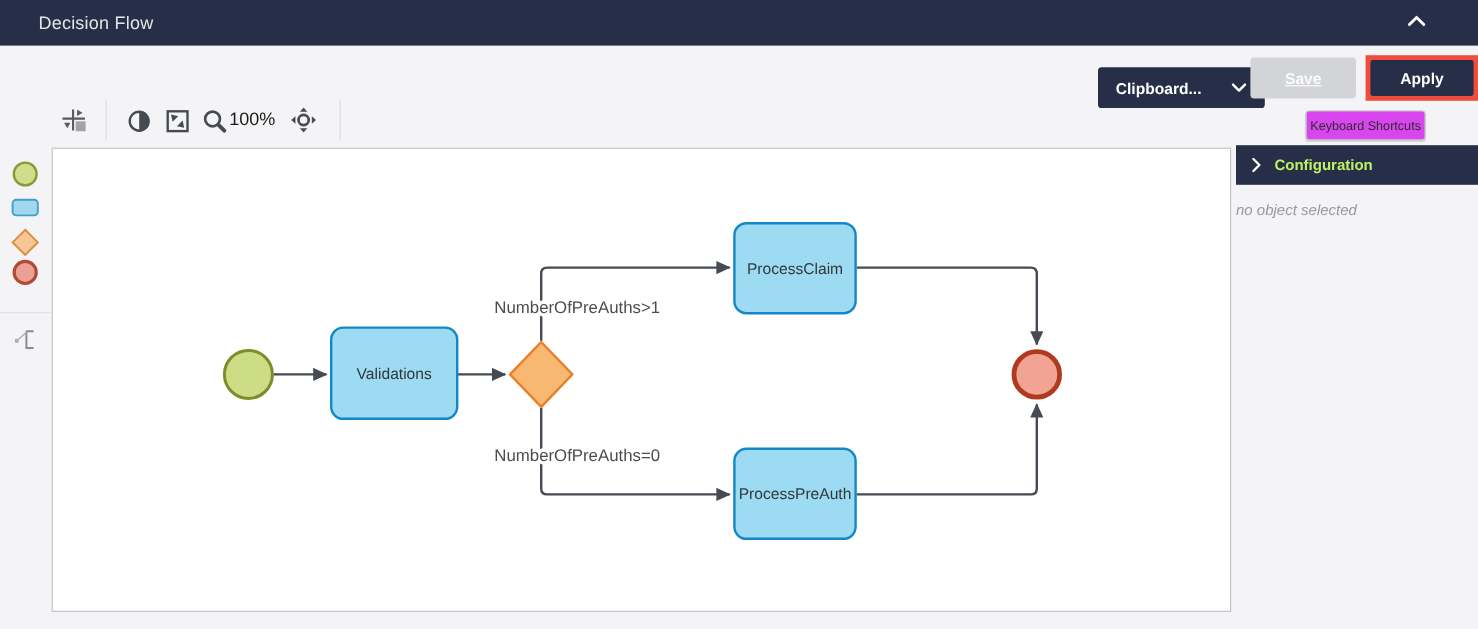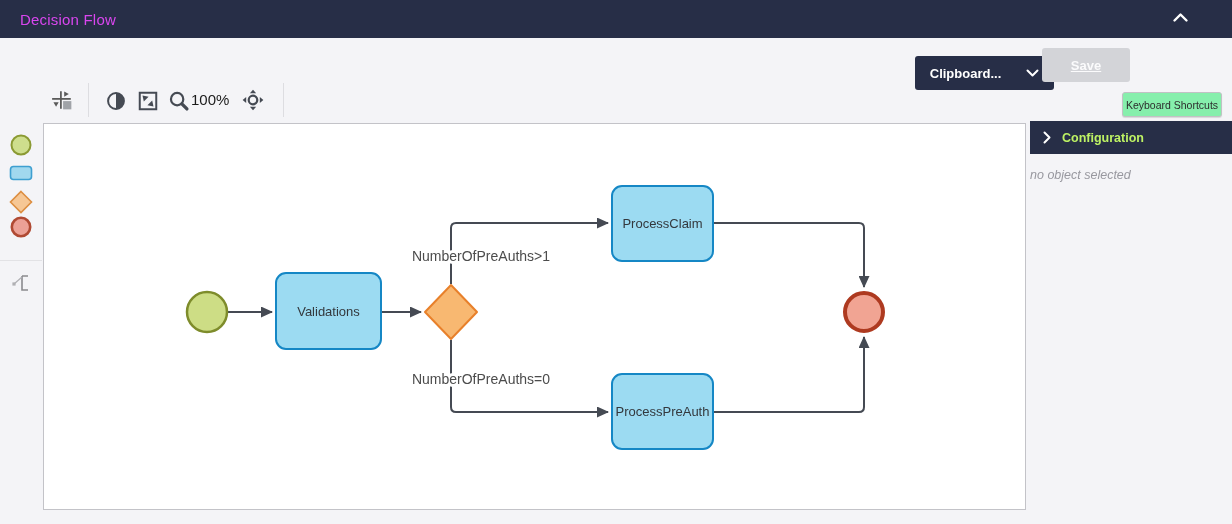--- a/index.html
+++ b/index.html
@@ -3,34 +3,34 @@
 <meta charset="utf-8">
 <style>
   * { margin:0; padding:0; box-sizing:border-box; }
   html,body { width:1232px; height:524px; overflow:hidden;
     font-family:"Liberation Sans", sans-serif; background:#f4f4f7; }
   .stage { position:relative; width:1232px; height:524px; background:#f4f4f7; }
 
   
   .titlebar { position:absolute; left:0; top:0; width:1232px; height:38px;
     background:#272e47; display:flex; align-items:center; }
-  .titlebar .title { color:#d946ef; font-size:15px; font-weight:500; padding-left:20px; letter-spacing:.2px; }
+  .titlebar .title { color:#e5e5e5; font-size:15px; font-weight:500; padding-left:32px; letter-spacing:.2px; }
   .collapse-btn { position:absolute; right:42px; top:11px; width:20px; height:16px;
     background:transparent; border:none; cursor:pointer; }
 
   
   .btn { position:absolute; border:none; border-radius:3px; font-family:"Liberation Sans",sans-serif;
     font-size:13px; font-weight:700; cursor:pointer; display:flex; align-items:center; justify-content:center; }
   .btn-clipboard { left:915px; top:56px; width:139px; height:34px; background:#272e47; color:#ffffff; gap:25px; }
   .btn-save { left:1042px; top:48px; width:88px; height:34px; background:#d3d4d8; color:#fbfbfc;text-decoration:underline; }
   .apply-annotation { position:absolute; left:1138px; top:46px; width:94px; height:38px;
     background:#ef4c3e; padding:4px 4px 4px 4px; }
   .btn-apply { position:relative; width:100%; height:100%; background:#272e47; color:#ffffff;
     border:none; border-radius:2px; font-size:13px; font-weight:700; cursor:pointer; }
-  .btn-shortcuts { left:1122px; top:92px; width:100px; height:25px; background:#86efac;
+  .btn-shortcuts { left:1088px; top:92px; width:100px; height:25px; background:#d946ef;
     border:1px solid #c1c1c4; color:#2d2d2d; font-size:10.5px; font-weight:400; border-radius:3px;
     box-shadow:0 1px 1px rgba(0,0,0,.12); }
 
   
   .tb-icon { position:absolute; width:22px; height:22px; background:transparent; border:none;
     padding:0; cursor:pointer; }
   .tb-divider { position:absolute; top:83px; width:1px; height:34px; background:#dddde1; }
   .zoom-text { position:absolute; left:191px; top:91px; font-size:15px; color:#1b1b1b; }
 
   
@@ -76,20 +76,25 @@
       <svg width="13" height="9" viewBox="0 0 13 9">
           <polyline points="1.5,1.5 6.5,6.5 11.5,1.5" fill="none" stroke="#ffffff" stroke-width="2" stroke-linecap="round" stroke-linejoin="round"></polyline>
         </svg>
     </span>
   </button>
 
   <button class="btn btn-save">
     <span>Save</span>
   </button>
 
+  <div class="apply-annotation">
+    <button class="btn-apply">
+      <span>Apply</span>
+    </button>
+  </div>
 
   <button class="btn btn-shortcuts">
     <span>Keyboard Shortcuts</span>
   </button>
 
   <button class="tb-icon" style="left:51px; top:89px;">
     <svg width="22" height="22" viewBox="0 0 20 20">
       <line x1="9" y1="2" x2="9" y2="18" stroke="#5a5a5a" stroke-width="1.6"></line>
       <line x1="1" y1="9" x2="18" y2="9" stroke="#5a5a5a" stroke-width="1.6"></line>
       <rect x="11" y="11" width="7.5" height="7.5" fill="#a0a3a8"></rect>

